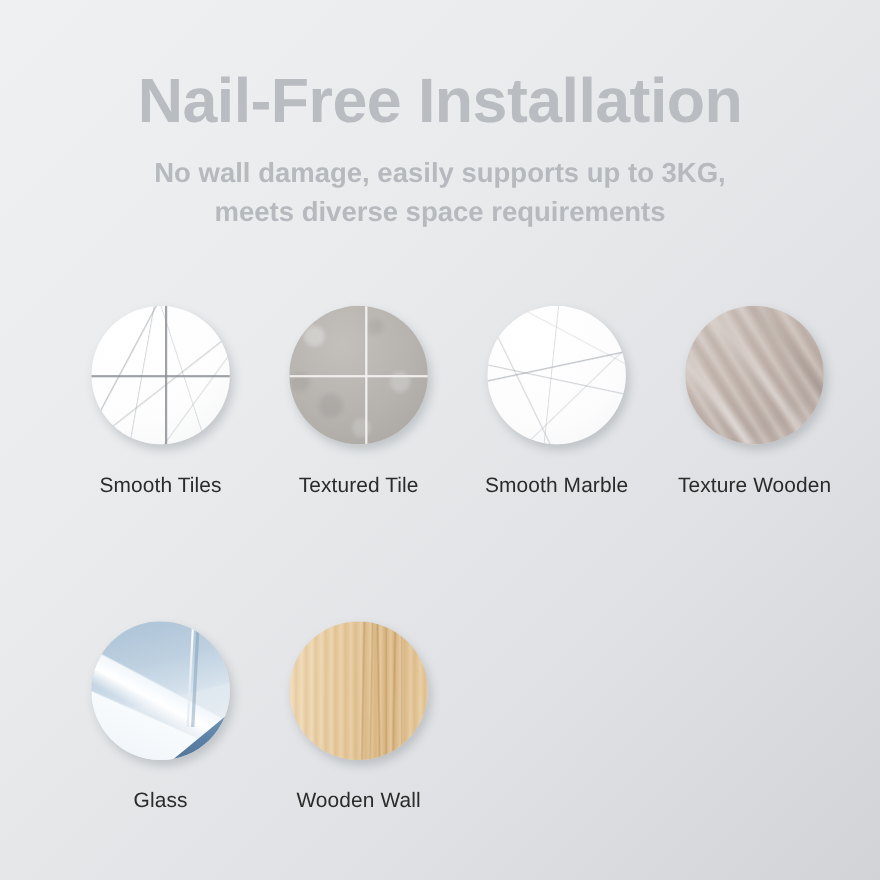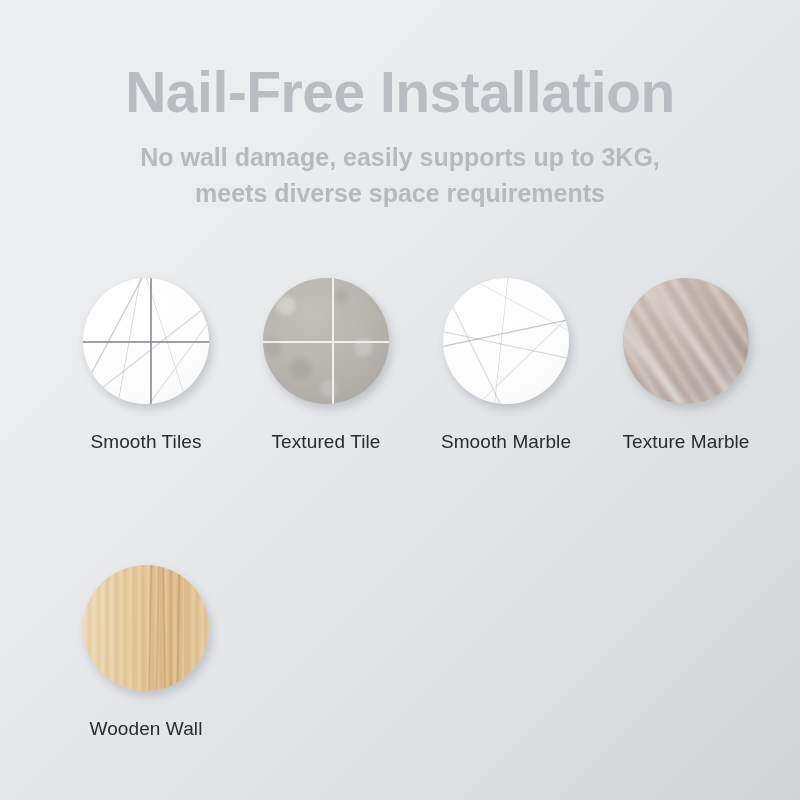--- a/index.html
+++ b/index.html
@@ -342,23 +342,35 @@
       </div>
       <div class="label">Smooth Marble</div>
     </div>
 
     <div class="cell">
       <div class="swatch m-texture-marble">
         <div class="layer base"></div>
         <div class="layer stripes"></div>
         <div class="layer swirl"></div>
       </div>
-      <div class="label">Texture Marble</div>
-    </div>
-
+      <div class="label">Texture Wooden</div>
+    </div>
+
+    <div class="cell">
+      <div class="swatch m-glass">
+        <div class="layer base"></div>
+        <div class="layer facet-top"></div>
+        <div class="layer facet-low"></div>
+        <div class="layer facet-band"></div>
+        <div class="wedge-dark"></div>
+        <div class="seam2"></div>
+        <div class="seam"></div>
+      </div>
+      <div class="label">Glass</div>
+    </div>
 
 
 
     <div class="cell">
       <div class="swatch m-wooden-wall">
         <div class="layer base"></div>
         <div class="layer grain"></div>
         <div class="layer knots"></div>
       </div>
       <div class="label">Wooden Wall</div>

